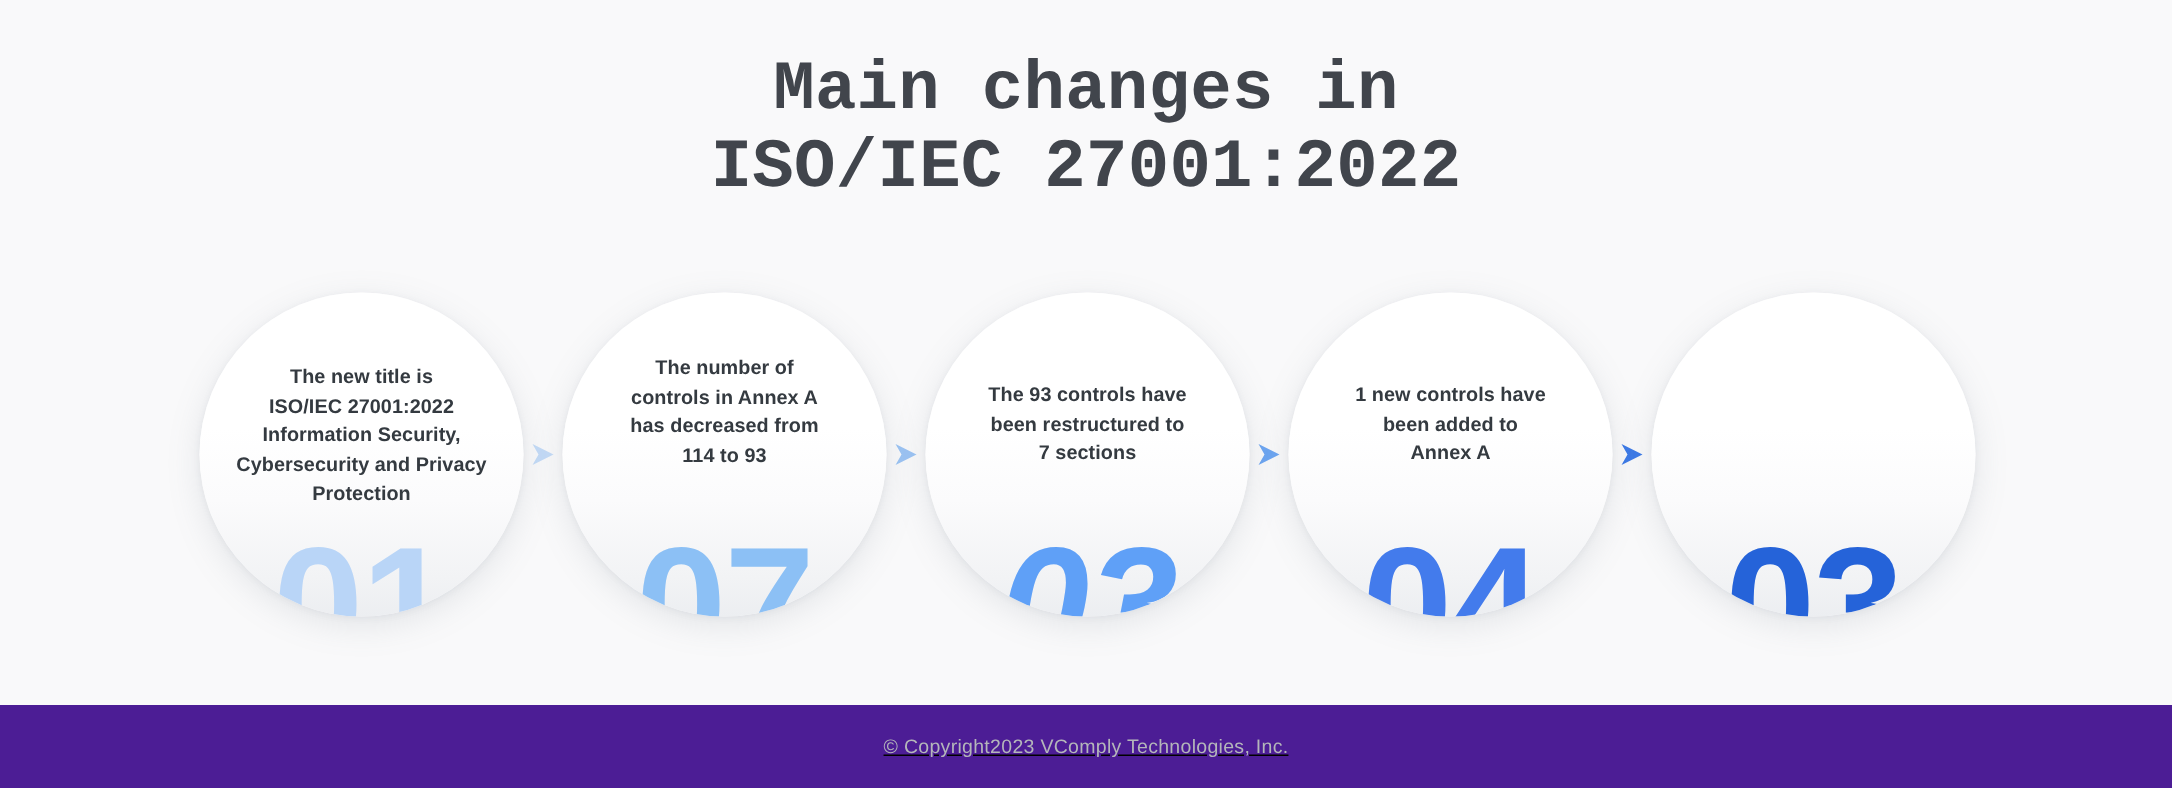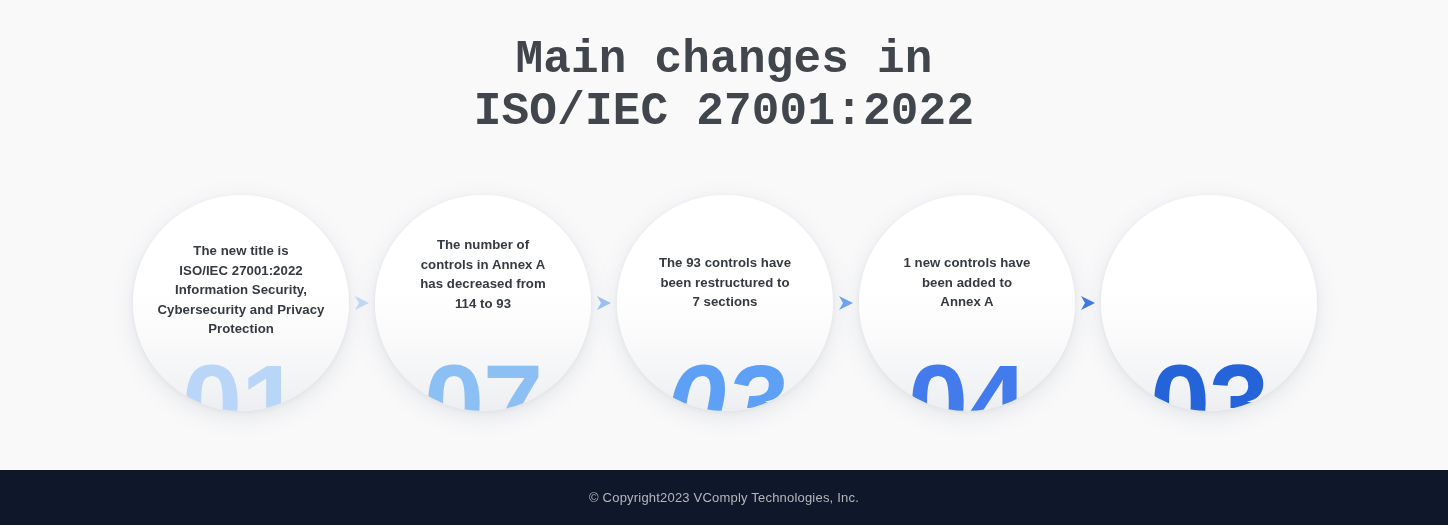--- a/index.html
+++ b/index.html
@@ -183,15 +183,15 @@
       <path d="M4 4 L18 11 L4 18 L8 11 Z" fill="#3c7ae8"></path>
     </svg>
   </div>
 
   <div class="circle">
     <div class="circle-num" style="color: rgb(37, 99, 217);">03</div>
   </div>
 
 </div>
 
-<div class="footer" style="background: #0f172a;">
+<div class="footer" style="background: #4c1d95; text-decoration: underline;">
   <div class="footer-text">© Copyright2023 VComply Technologies, Inc.</div>
 </div>
 
 </body></html>

